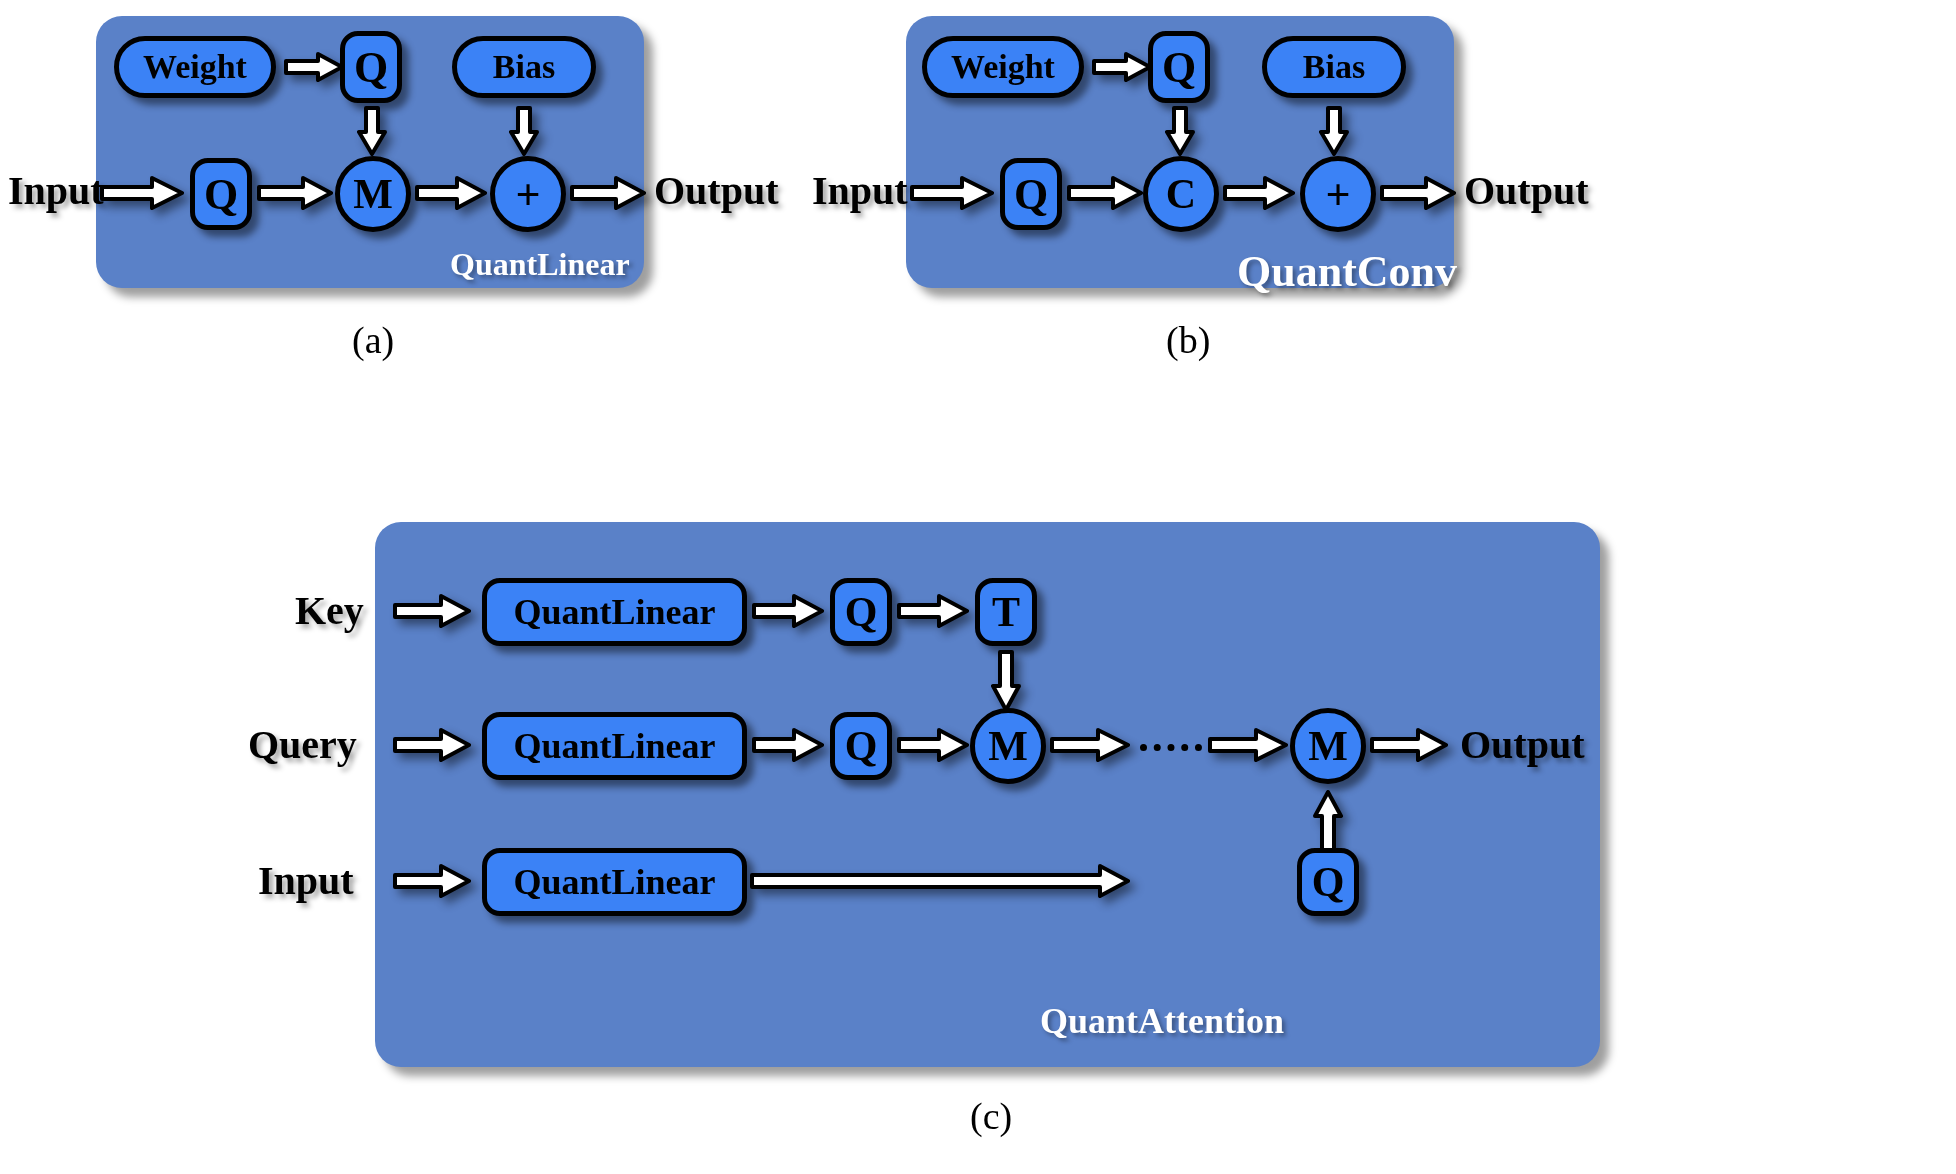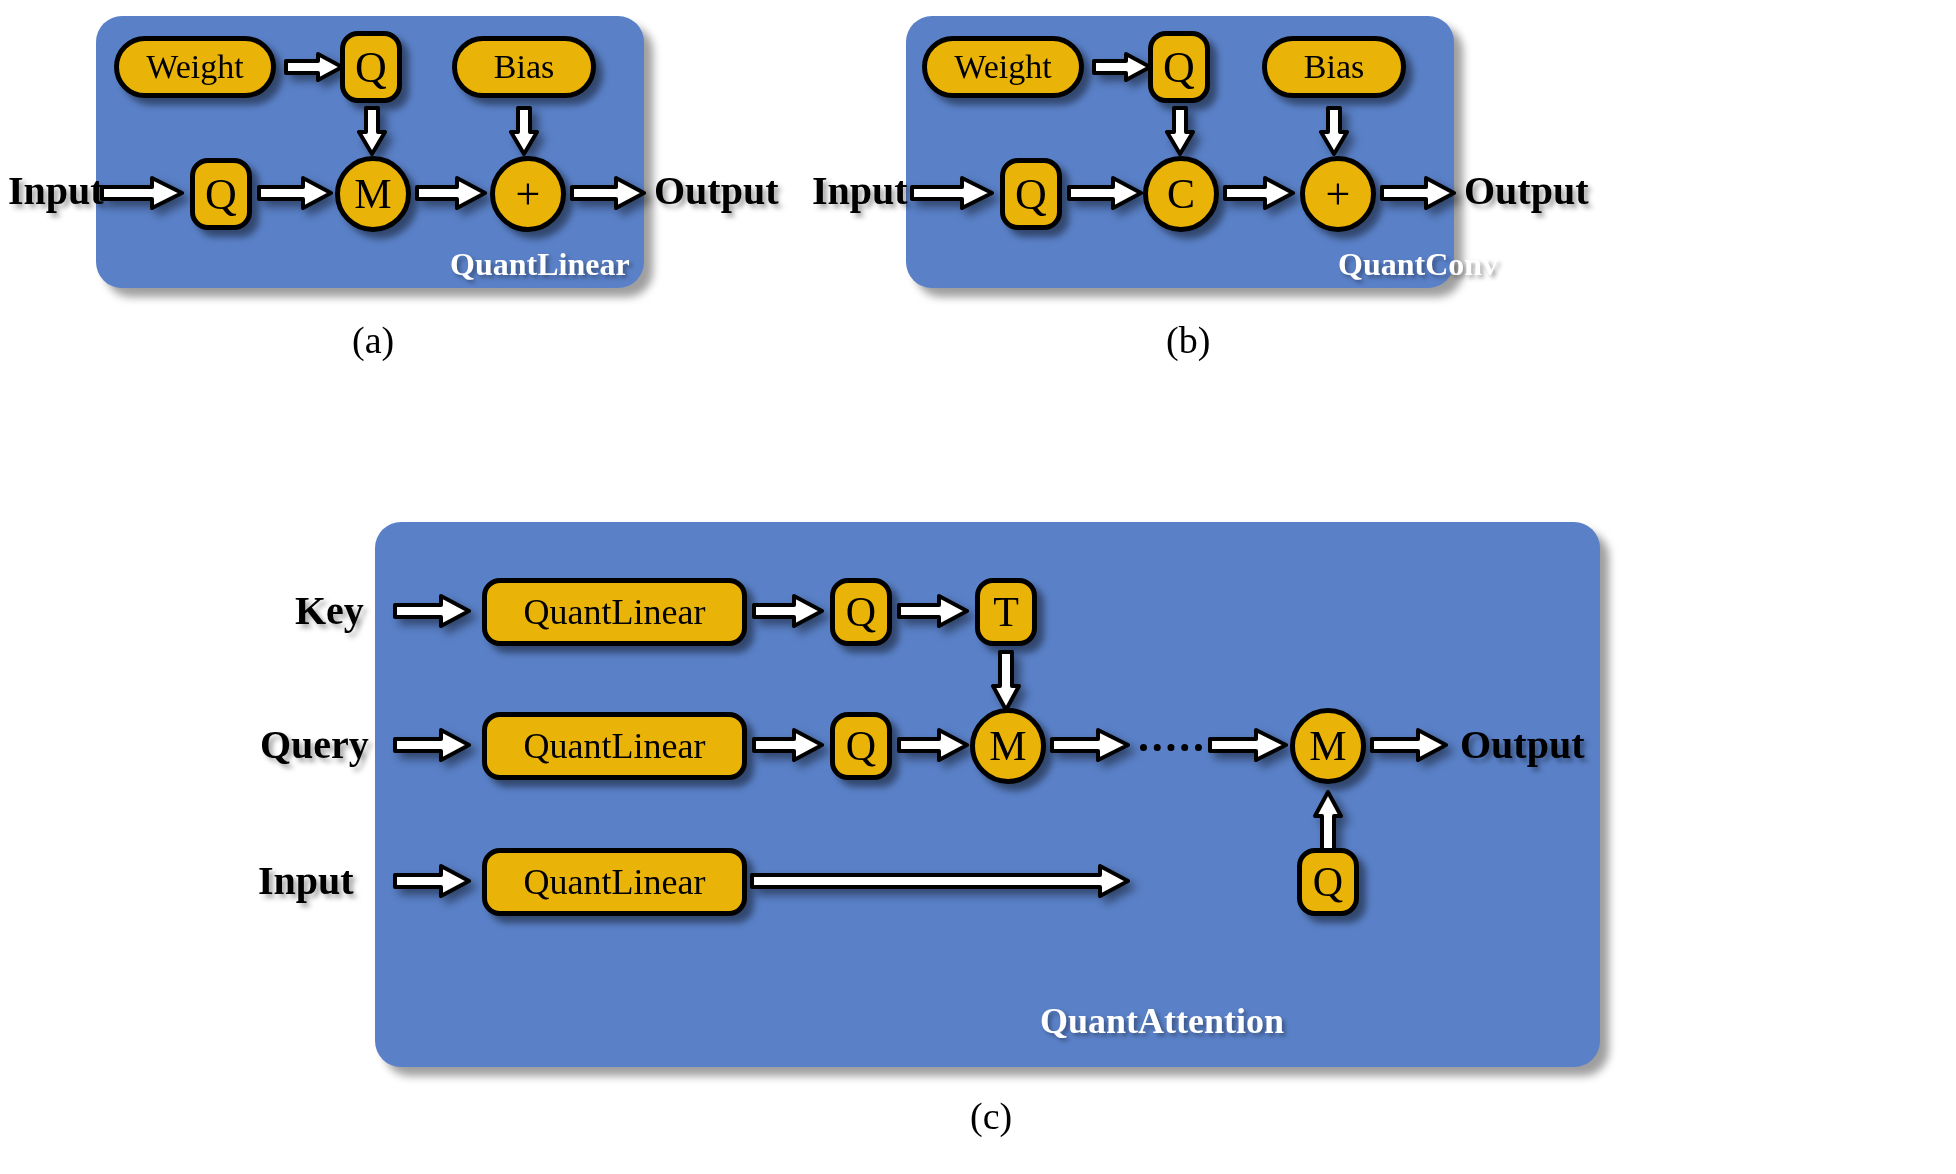--- a/index.html
+++ b/index.html
@@ -1,22 +1,22 @@
 <!DOCTYPE html>
 <html><head>
 <meta charset="utf-8">
 <style>
   html,body{margin:0;padding:0;background:#fff;}
   body{width:1956px;height:1174px;position:relative;
        font-family:"Liberation Serif","DejaVu Serif",serif;}
   .panel{position:absolute;background:#5a81c8;border-radius:26px;
          box-shadow:9px 9px 9px rgba(0,0,0,.38);}
-  .node{position:absolute;background:#eab308;border:5px solid #000;
+  .node{position:absolute;background:#3b82f6;border:5px solid #000;
         display:flex;align-items:center;justify-content:center;
-        font-weight:normal;color:#000;box-shadow:7px 7px 7px rgba(0,0,0,.45);
+        font-weight:bold;color:#000;box-shadow:7px 7px 7px rgba(0,0,0,.45);
         box-sizing:border-box;}
   .rrect{border-radius:18px;}
   .pill{border-radius:999px;}
   .circ{border-radius:50%;}
   .ext-label{position:absolute;font-weight:bold;color:#000;
              display:flex;align-items:center;white-space:nowrap;
              text-shadow:4px 4px 5px rgba(0,0,0,.35);}
   .pname{position:absolute;color:#fff;font-weight:bold;white-space:nowrap;
          text-shadow:3px 3px 4px rgba(0,0,0,.35);}
   .cap{position:absolute;font-size:38px;color:#000;
@@ -145,21 +145,21 @@
 <div class="node circ" style="left:1300px;top:156px;width:76px;height:76px;font-size:44px;">+</div>
 
 <div class="arr" style="left:1380px;top:176px;width:76px;height:34px;">
   <svg width="76" height="34" viewBox="0 0 76 34">
     <polygon points="2,11 46,11 46,2 74,17 46,32 46,23 2,23" fill="#fff" stroke="#000" stroke-width="4" stroke-linejoin="round"></polygon>
   </svg>
 </div>
 
 <div class="ext-label" style="left:1464px;top:168px;height:44px;font-size:40px;">Output</div>
 
-<div class="pname" style="left:1338px;top:246px;font-size:32px;">QuantConv</div>
+<div class="pname" style="left:1237px;top:246px;font-size:44px;">QuantConv</div>
 
 <div class="cap" style="left:1166px;top:318px;">(b)</div>
 
 <div class="panel" style="left:375px;top:522px;width:1225px;height:545px;"></div>
 
 <div class="ext-label" style="left:295px;top:588px;height:44px;font-size:40px;">Key</div>
 
 <div class="arr" style="left:393px;top:594px;width:78px;height:34px;">
   <svg width="78" height="34" viewBox="0 0 78 34">
     <polygon points="2,11 48,11 48,2 76,17 48,32 48,23 2,23" fill="#fff" stroke="#000" stroke-width="4" stroke-linejoin="round"></polygon>
@@ -183,21 +183,21 @@
 </div>
 
 <div class="node rrect" style="left:975px;top:578px;width:62px;height:68px;font-size:42px;">T</div>
 
 <div class="arr" style="left:991px;top:650px;width:30px;height:62px;">
   <svg width="30" height="62" viewBox="0 0 30 62">
     <polygon points="9,2 21,2 21,36 28,36 15,60 2,36 9,36" fill="#fff" stroke="#000" stroke-width="4" stroke-linejoin="round"></polygon>
   </svg>
 </div>
 
-<div class="ext-label" style="left:260px;top:722px;height:44px;font-size:40px;">Query</div>
+<div class="ext-label" style="left:248px;top:722px;height:44px;font-size:40px;">Query</div>
 
 <div class="arr" style="left:393px;top:728px;width:78px;height:34px;">
   <svg width="78" height="34" viewBox="0 0 78 34">
     <polygon points="2,11 48,11 48,2 76,17 48,32 48,23 2,23" fill="#fff" stroke="#000" stroke-width="4" stroke-linejoin="round"></polygon>
   </svg>
 </div>
 
 <div class="node rrect" style="left:482px;top:712px;width:265px;height:68px;font-size:36px;">QuantLinear</div>
 
 <div class="arr" style="left:752px;top:728px;width:72px;height:34px;">

